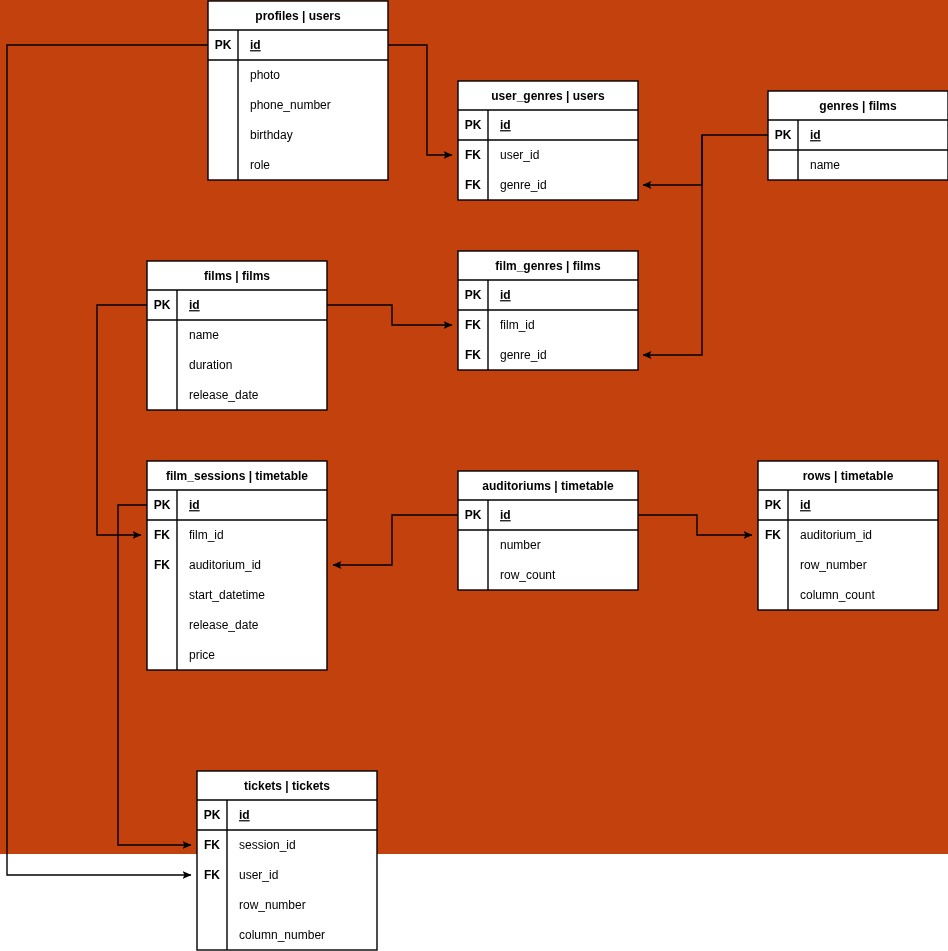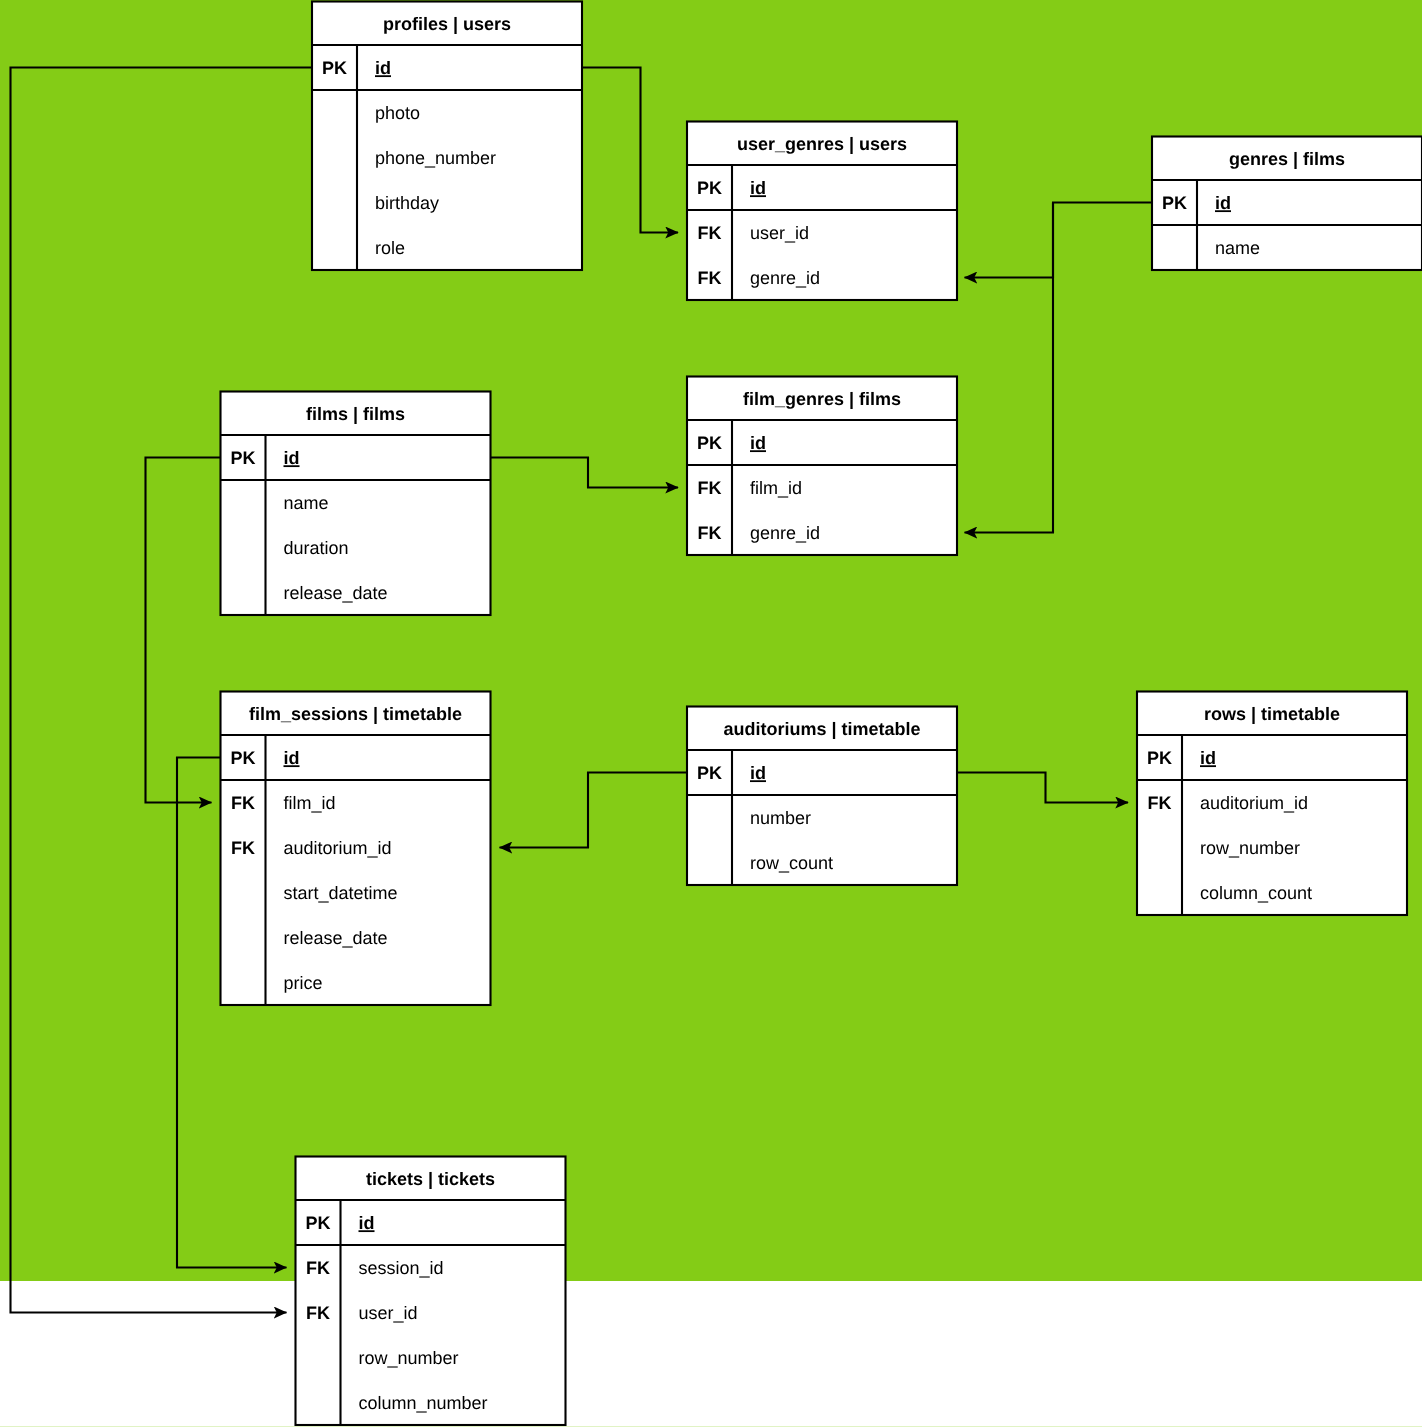--- a/index.html
+++ b/index.html
@@ -10,21 +10,21 @@
   body {
     width: 948px;
     height: 951px;
     font-family: "Liberation Sans", sans-serif;
     overflow: hidden;
   }
   #diagram-root {
     position: relative;
     width: 948px;
     height: 854px;
-    background: #84cc16;
+    background: #c2410c;
   }
   svg#er-canvas {
     position: absolute;
     left: 0;
     top: 0;
     width: 948px;
     height: 951px;
     display: block;
   }
   .entity-rect {

